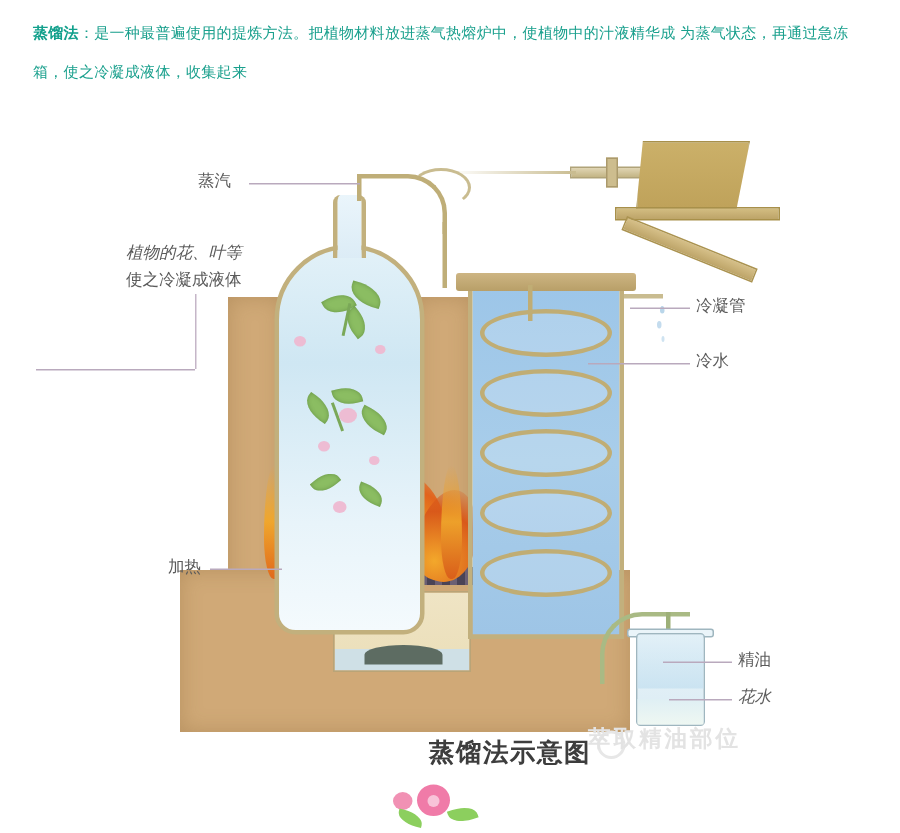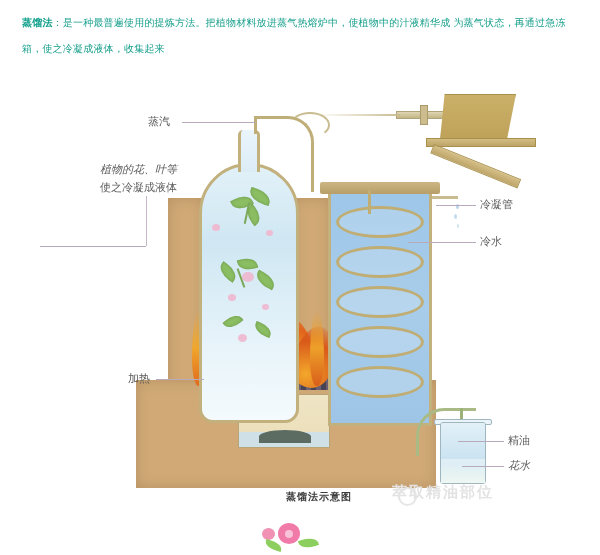--- a/index.html
+++ b/index.html
@@ -11,21 +11,21 @@
   }
   
   #intro{
     position:absolute;left:22px;top:10px;width:560px;
     font-size:10px;line-height:26px;color:#1aa08d;
     letter-spacing:.2px;
   }
   #intro .kw{font-weight:bold;color:#12a08c;}
 
   
-  #illus{position:absolute;left:16px;top:78px;width:541px;height:440px;}
+  #illus{position:absolute;left:0;top:78px;width:541px;height:440px;}
 
   
   .lbl{
     position:absolute;font-size:11px;color:#5b5b5b;
     line-height:15px;white-space:nowrap;
     font-family:"Liberation Serif","DejaVu Serif",serif;
   }
   .lead{position:absolute;background:#b9a9bd;height:1px;}
   .leadv{position:absolute;background:#c5b6c8;width:1px;}
 
@@ -120,21 +120,21 @@
   
   .leaf{
     position:absolute;background:#8bbd62;
     border-radius:0 78% 0 78%;box-shadow:inset 0 0 3px rgba(60,100,40,.45);
   }
   .petal{position:absolute;background:#efb7cf;border-radius:50%;opacity:.92;}
   .stem{position:absolute;background:#7aa858;}
 
   
   #caption{
-    position:absolute;left:286px;top:490px;font-size:10px;color:#3d3d3d;
+    position:absolute;left:286px;top:490px;font-size:17px;color:#3d3d3d;
     font-weight:bold;letter-spacing:1px;white-space:nowrap;
     font-family:"Liberation Serif","DejaVu Serif",serif;
   }
   #watermark{
     position:absolute;left:392px;top:483px;font-size:15px;color:#e3e3e3;
     letter-spacing:2px;white-space:nowrap;font-weight:bold;
     font-family:"Liberation Serif","DejaVu Serif",serif;
   }
   #wmicon{
     position:absolute;left:398px;top:487px;width:15px;height:15px;

